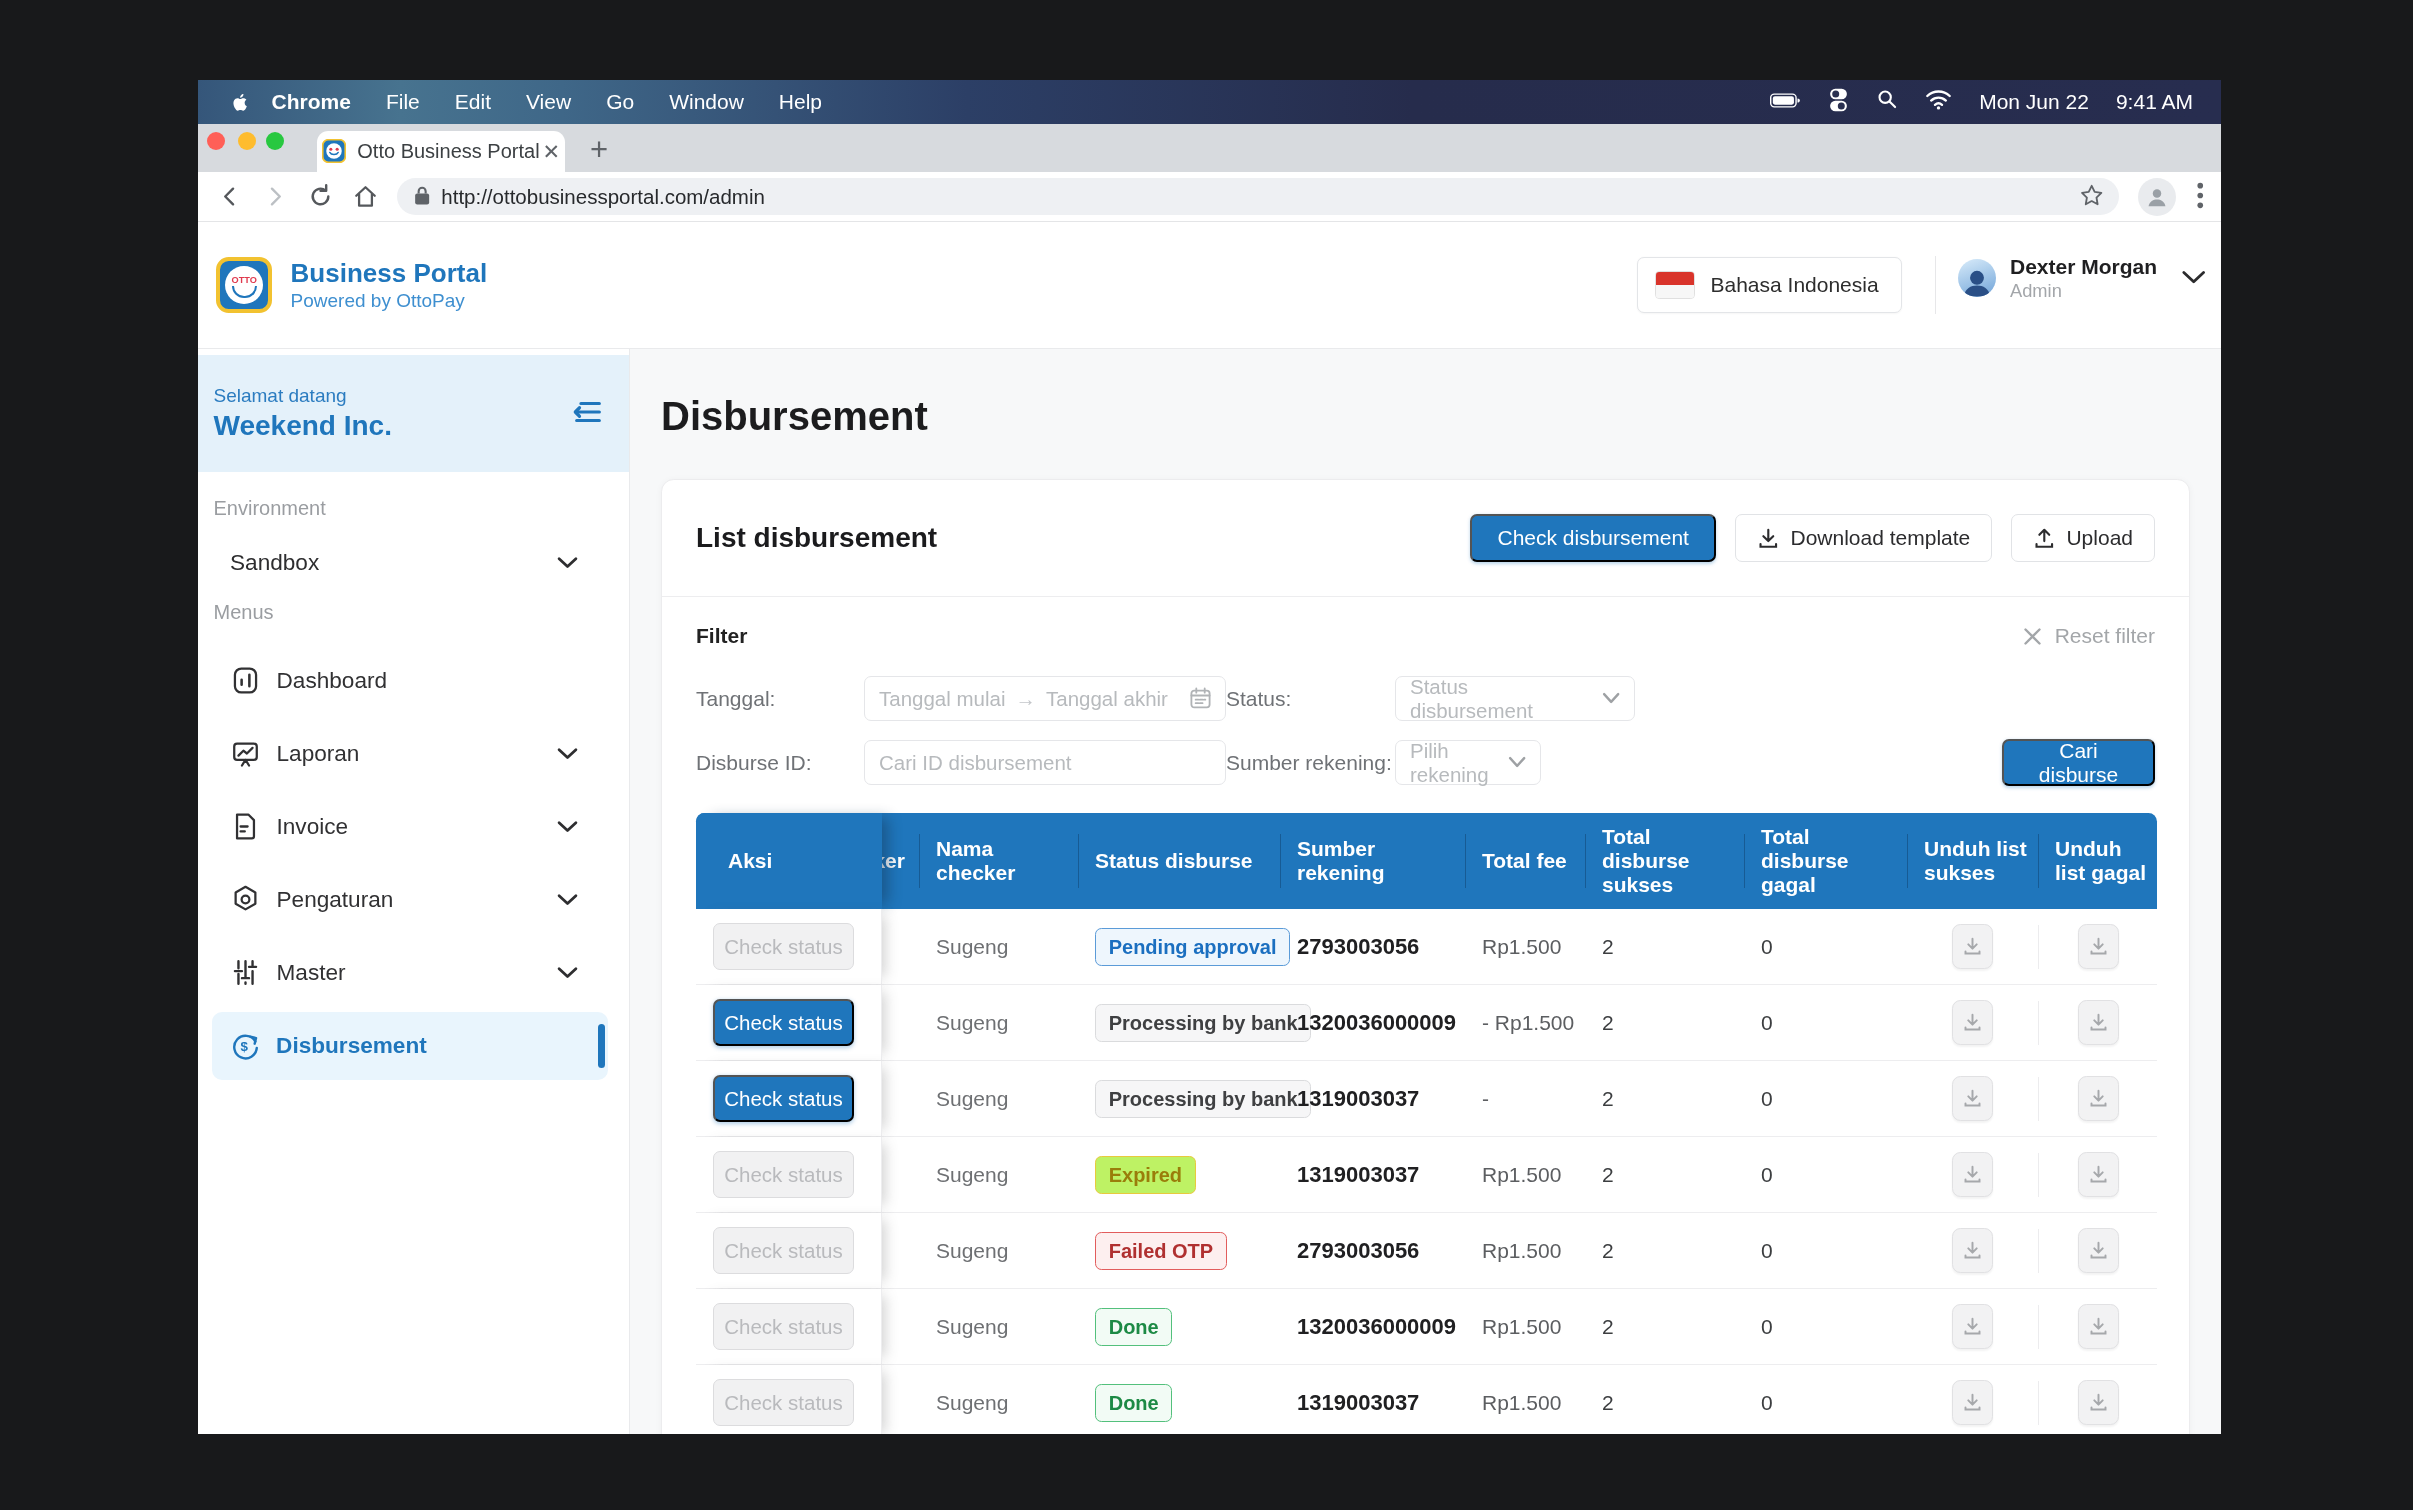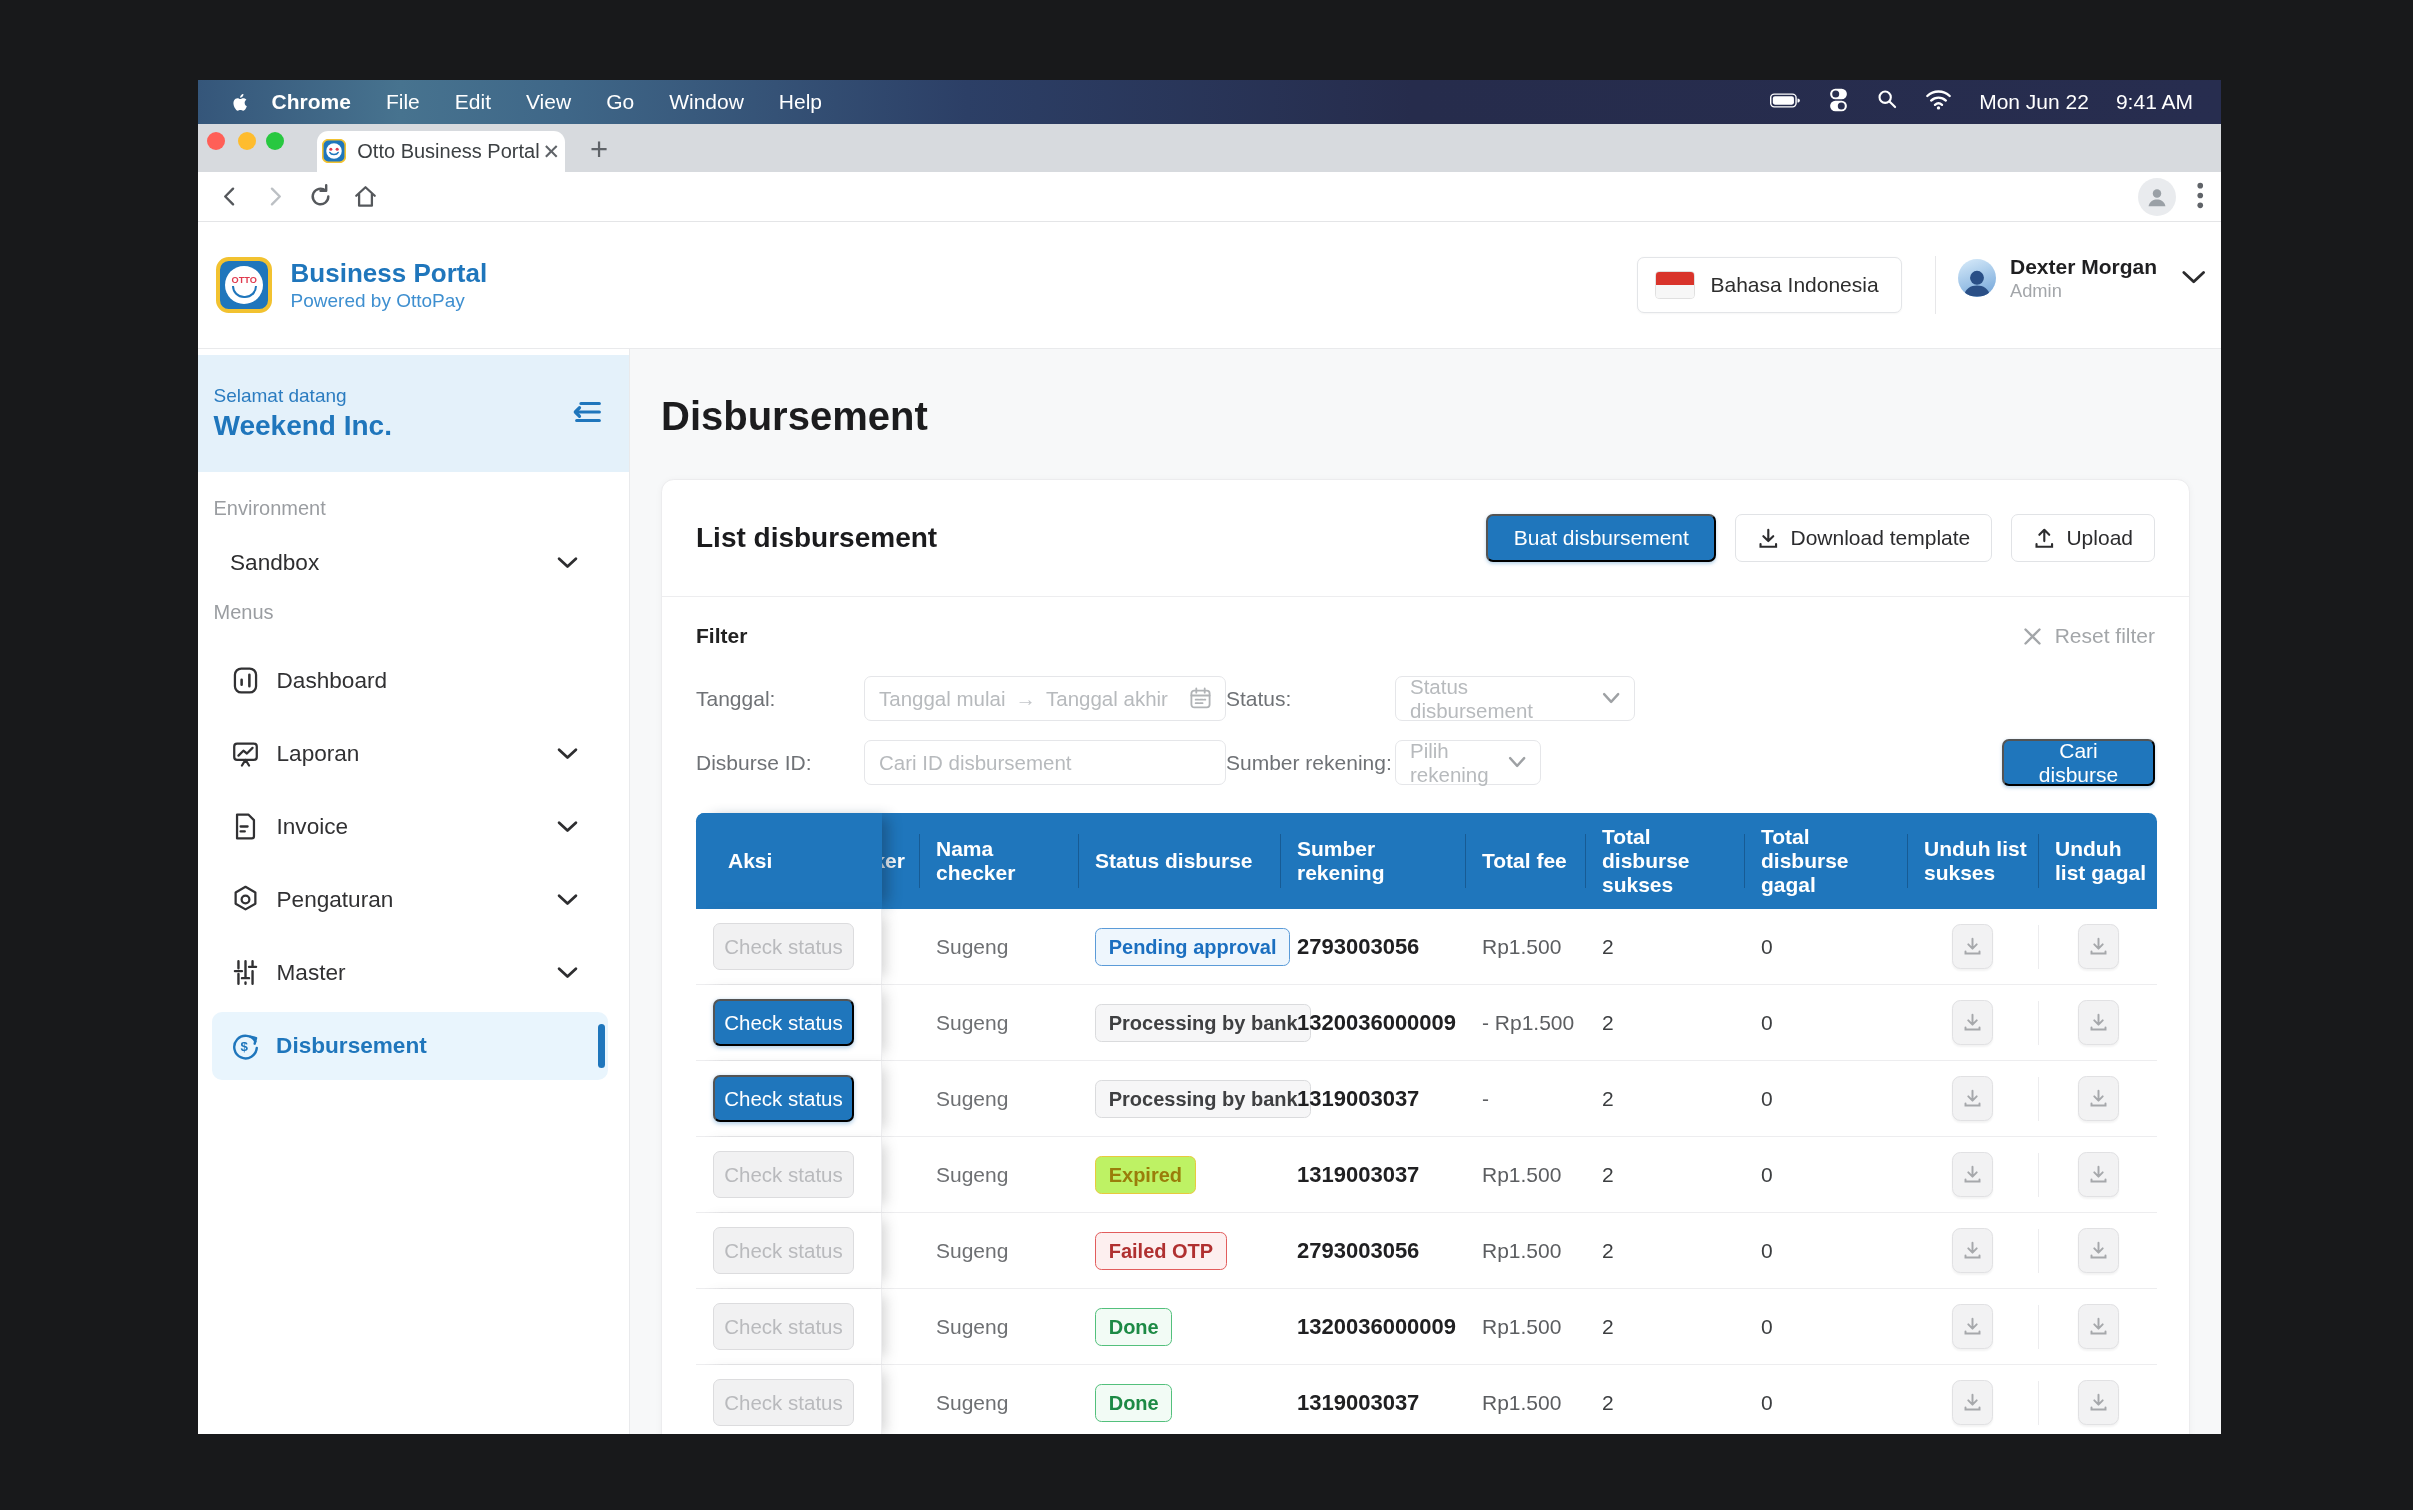--- a/index.html
+++ b/index.html
@@ -236,20 +236,30 @@
           <svg width="27" height="27" viewBox="0 0 38 38">
             <path d="M30 19a11 11 0 1 1-4-8.5" fill="none" stroke="#55585c" stroke-width="3.4" stroke-linecap="round"></path>
             <path d="M27 3v8h-8" fill="none" stroke="#55585c" stroke-width="3.4" stroke-linecap="round" stroke-linejoin="round"></path>
           </svg>
         </span>
       <span class="nav-ic">
           <svg width="27" height="27" viewBox="0 0 38 38">
             <path d="M6 18 19 6l13 12M10 16v16h18V16" fill="none" stroke="#55585c" stroke-width="3.2" stroke-linecap="round" stroke-linejoin="round"></path>
           </svg>
         </span>
+      <div class="omnibox">
+        <span><svg width="18.3" height="21" viewBox="0 0 26 30">
+              <rect x="3" y="12" width="20" height="16" rx="3" fill="#5f6368"></rect>
+              <path d="M8 12V9a5 5 0 0 1 10 0v3" fill="none" stroke="#5f6368" stroke-width="3"></path>
+            </svg></span>
+        <span class="url">http://ottobusinessportal.com/admin</span>
+        <span class="star"><svg width="25.4" height="25.4" viewBox="0 0 36 36">
+              <path d="M18 4l4.2 8.6 9.5 1.4-6.9 6.7 1.6 9.4L18 25.6l-8.4 4.5 1.6-9.4-6.9-6.7 9.5-1.4z" fill="none" stroke="#5f6368" stroke-width="2.6" stroke-linejoin="round"></path>
+            </svg></span>
+      </div>
       <div class="tool-right">
         <span class="avatar-chip">
             <svg width="24" height="24" viewBox="0 0 34 34">
               <circle cx="17" cy="12" r="6" fill="#9aa0a6"></circle>
               <path d="M5 30c1.5-7 7-9.5 12-9.5S27.5 23 29 30z" fill="#9aa0a6"></path>
             </svg>
           </span>
         <span><svg width="8.5" height="31" viewBox="0 0 12 44">
               <circle cx="6" cy="8" r="4" fill="#5f6368"></circle>
               <circle cx="6" cy="22" r="4" fill="#5f6368"></circle>
@@ -390,21 +400,21 @@
         </div>
       </div>
 
       <div class="main">
         <div class="page-title">Disbursement</div>
 
         <div class="card">
           <div class="card-header">
             <span class="card-title">List disbursement</span>
             <div class="hdr-btns">
-              <button class="btn btn-primary">Buat disbursement</button>
+              <button class="btn btn-primary">Check disbursement</button>
               <button class="btn btn-outline">
                 <svg width="22.6" height="22.6" viewBox="0 0 32 32">
                     <path d="M16 4v15M9 13l7 7 7-7" fill="none" stroke="#2c2c2e" stroke-width="3" stroke-linecap="round" stroke-linejoin="round"></path>
                     <path d="M5 24v4h22v-4" fill="none" stroke="#2c2c2e" stroke-width="3" stroke-linecap="round"></path>
                   </svg>
                 <span>Download template</span>
               </button>
               <button class="btn btn-outline">
                 <svg width="22.6" height="22.6" viewBox="0 0 32 32">
                     <path d="M16 20V5M9 11l7-7 7 7" fill="none" stroke="#2c2c2e" stroke-width="3" stroke-linecap="round" stroke-linejoin="round"></path>

